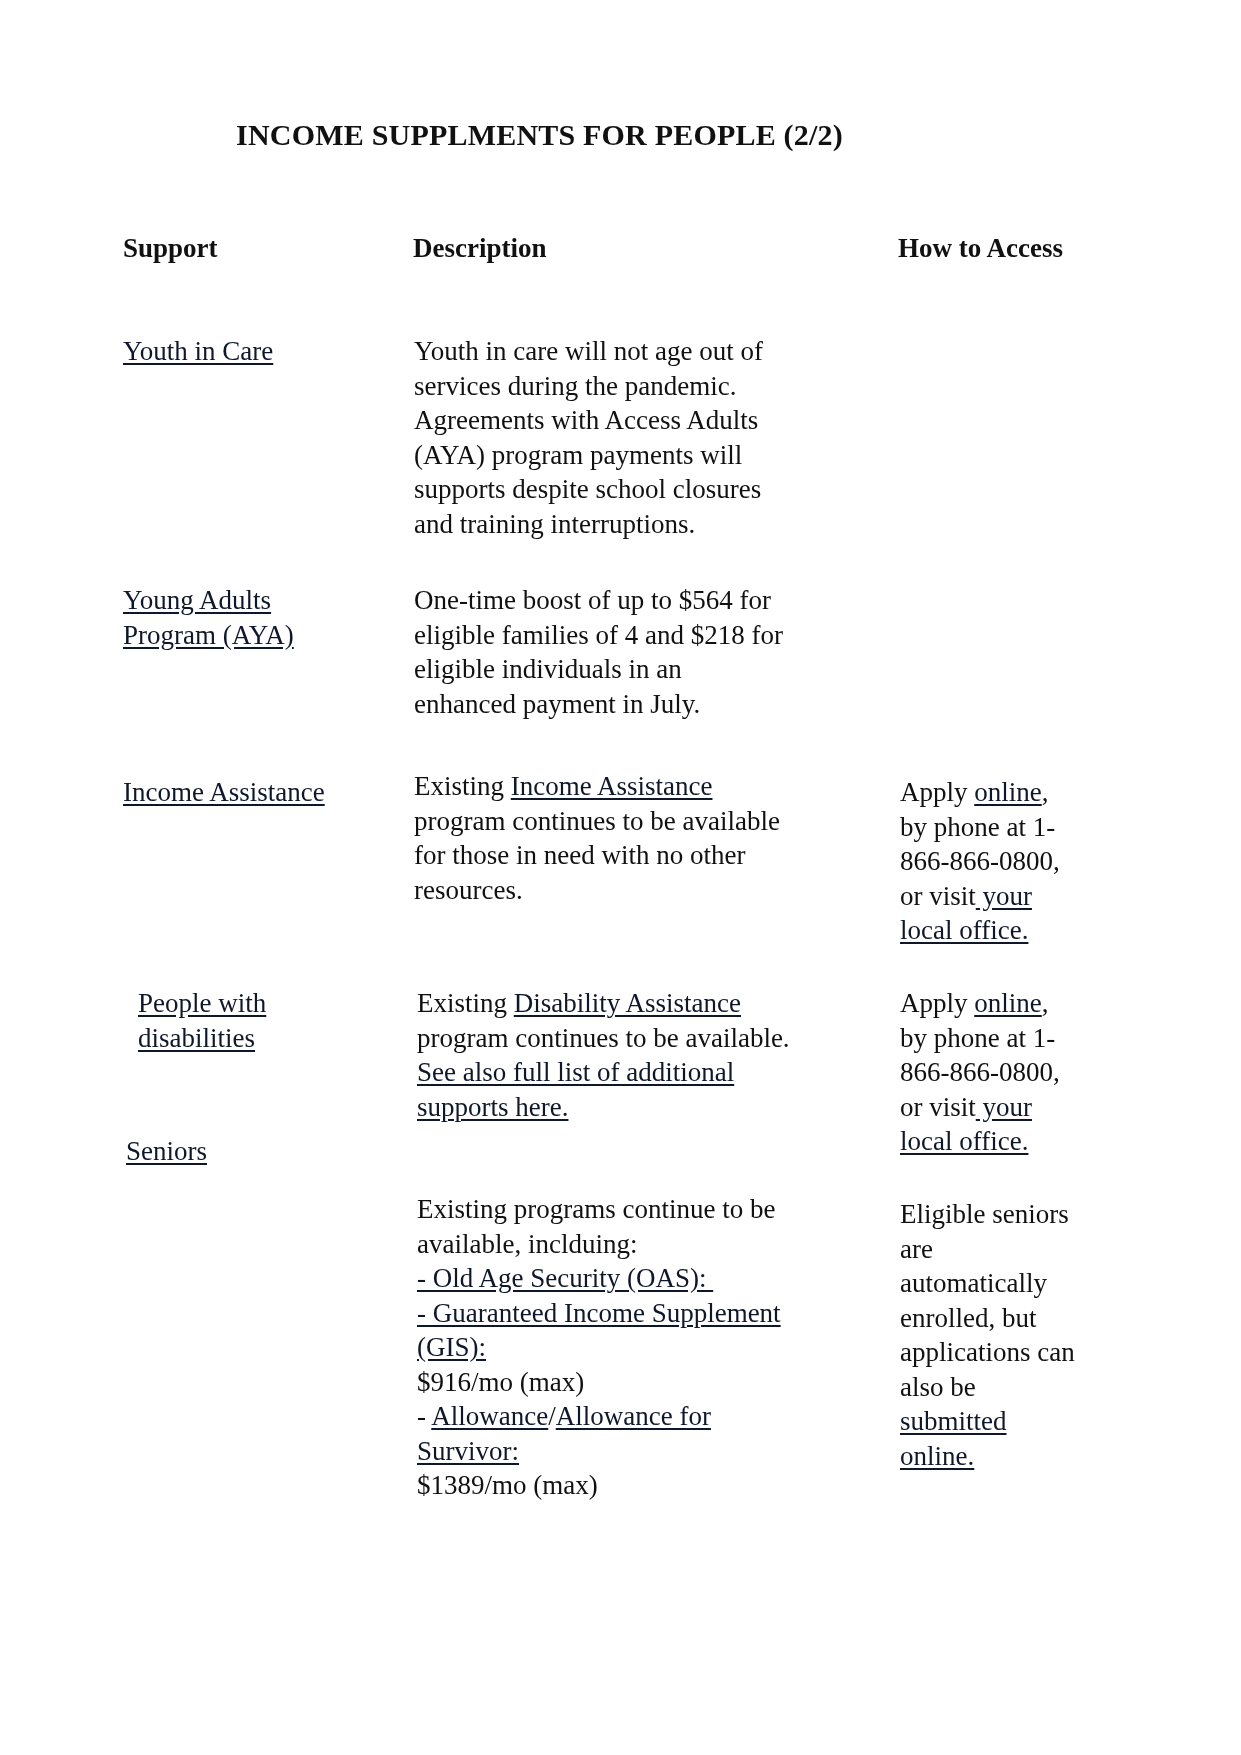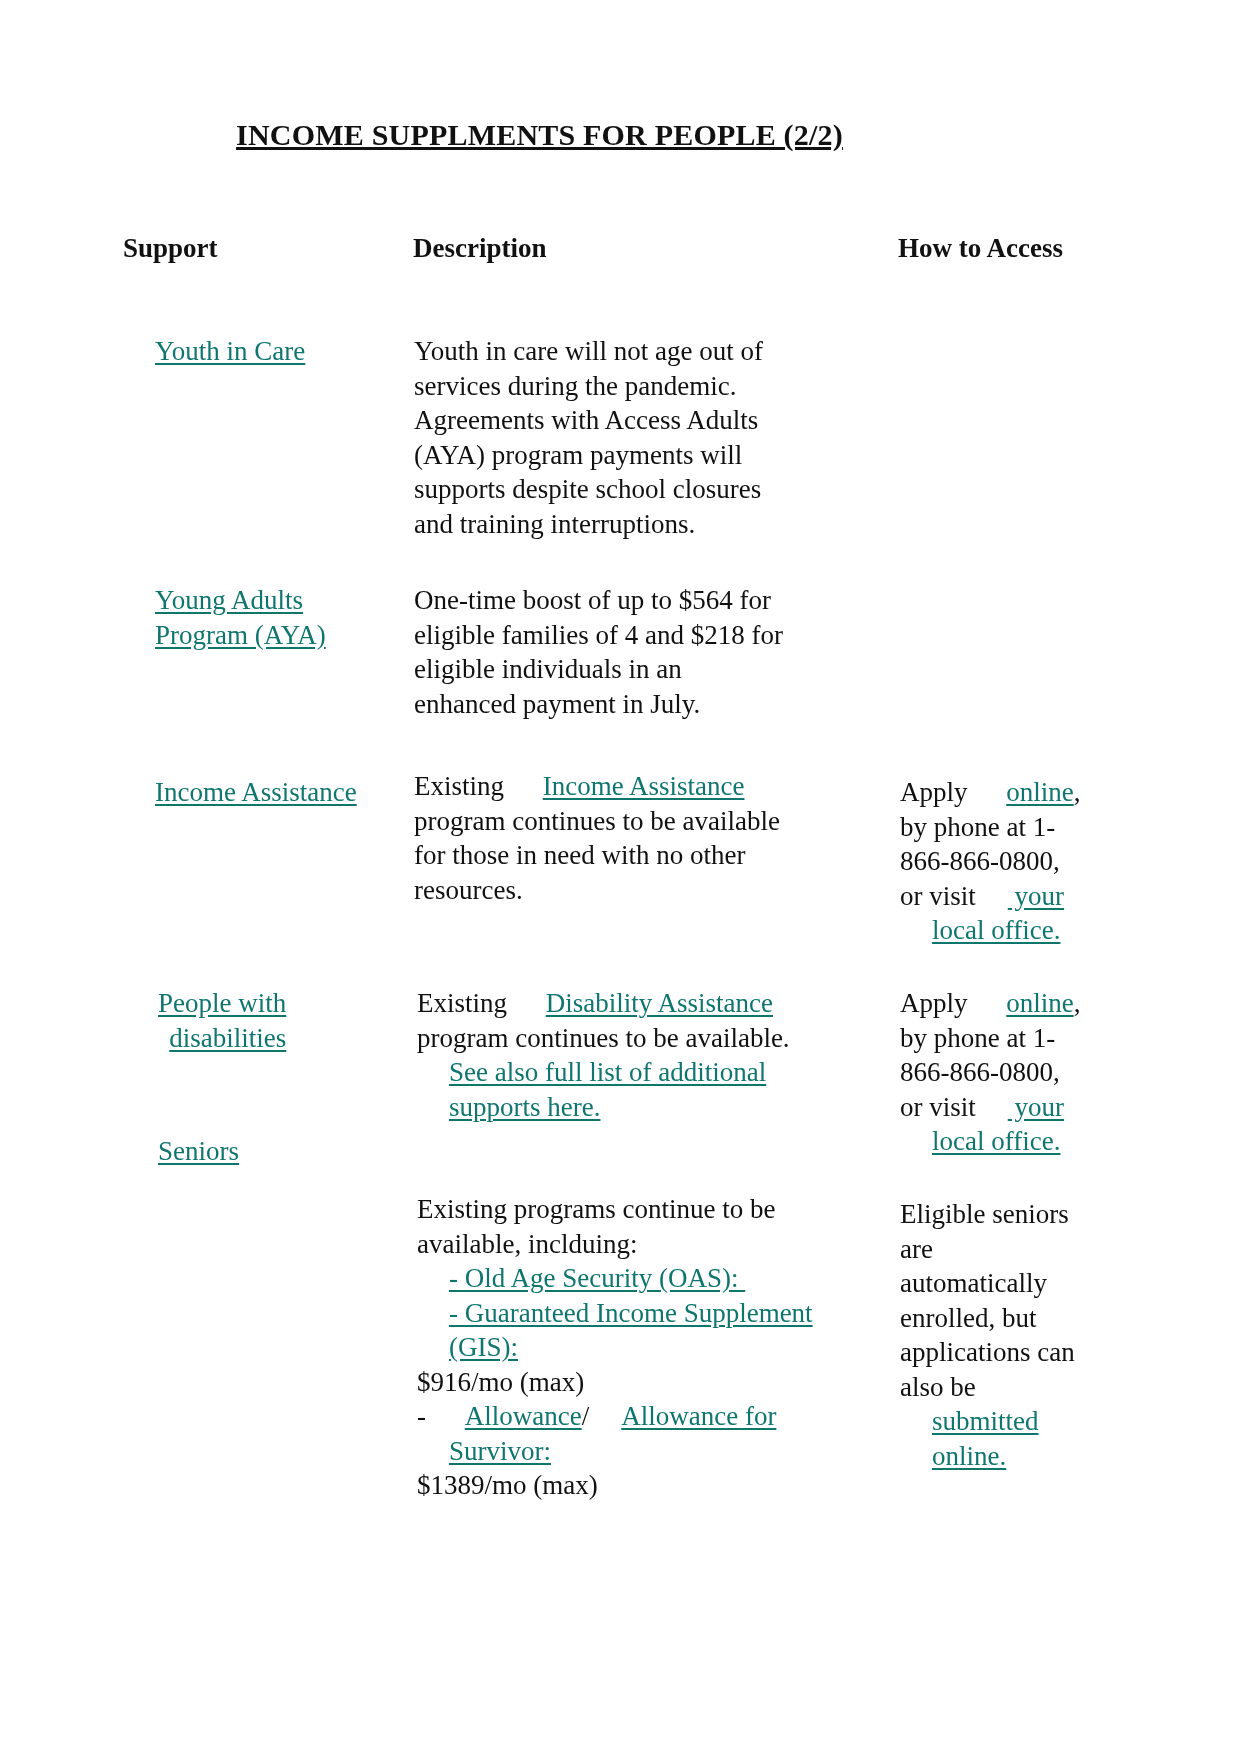--- a/index.html
+++ b/index.html
@@ -3,25 +3,25 @@
 <meta charset="utf-8">
 <style>
   html, body { margin: 0; padding: 0; background: #ffffff; }
   body {
     width: 1241px; height: 1755px; position: relative; overflow: hidden;
     font-family: "Liberation Serif", "DejaVu Serif", serif;
     color: #111111;
   }
   .title {
     position: absolute; top: 118px; left: 0; width: 1079px;
-    text-align: center; font-size: 30px; font-weight: bold; letter-spacing: 0.2px; text-decoration: underline;
+    text-align: center; font-size: 30px; font-weight: bold; letter-spacing: 0.2px;
   }
   .hdr { position: absolute; top: 233px; font-size: 27px; font-weight: bold; }
   .cell { position: absolute; font-size: 27px; line-height: 34.5px; }
-  .u, a.u { text-decoration: underline; text-underline-offset: 3px; color: #0f766e; cursor: pointer; margin-left: 32px; }
+  .u, a.u { text-decoration: underline; text-underline-offset: 3px; color: #0f172a; cursor: pointer; }
   .line { display: block; white-space: nowrap; }
 </style>
 </head>
 <body>
 
 <div class="title">INCOME SUPPLMENTS FOR PEOPLE (2/2)</div>
 
 <div class="hdr" style="left:123px;">Support</div>
 <div class="hdr" style="left:413px;">Description</div>
 <div class="hdr" style="left:898px;">How to Access</div>
@@ -66,21 +66,21 @@
   <div class="cell" style="left:900px; top:775px;">
     <span class="line"><span>Apply </span><a class="u">online</a><span>,</span></span>
     <span class="line">by phone at 1-</span>
     <span class="line">866-866-0800,</span>
     <span class="line"><span>or visit</span><a class="u" style="white-space:pre;"> your</a></span>
     <a class="u line">local office.</a>
   </div>
 </div>
 
 <div>
-  <div class="cell" style="left:126px; top:986px;text-align:right;">
+  <div class="cell" style="left:138px; top:986px;">
     <a class="u line">People with</a>
     <a class="u line">disabilities</a>
   </div>
   <div class="cell" style="left:417px; top:986px;">
     <span class="line"><span>Existing </span><a class="u">Disability Assistance</a></span>
     <span class="line">program continues to be available.</span>
     <a class="u line">See also full list of additional</a>
     <a class="u line">supports here.</a>
   </div>
   <div class="cell" style="left:900px; top:986px;">

